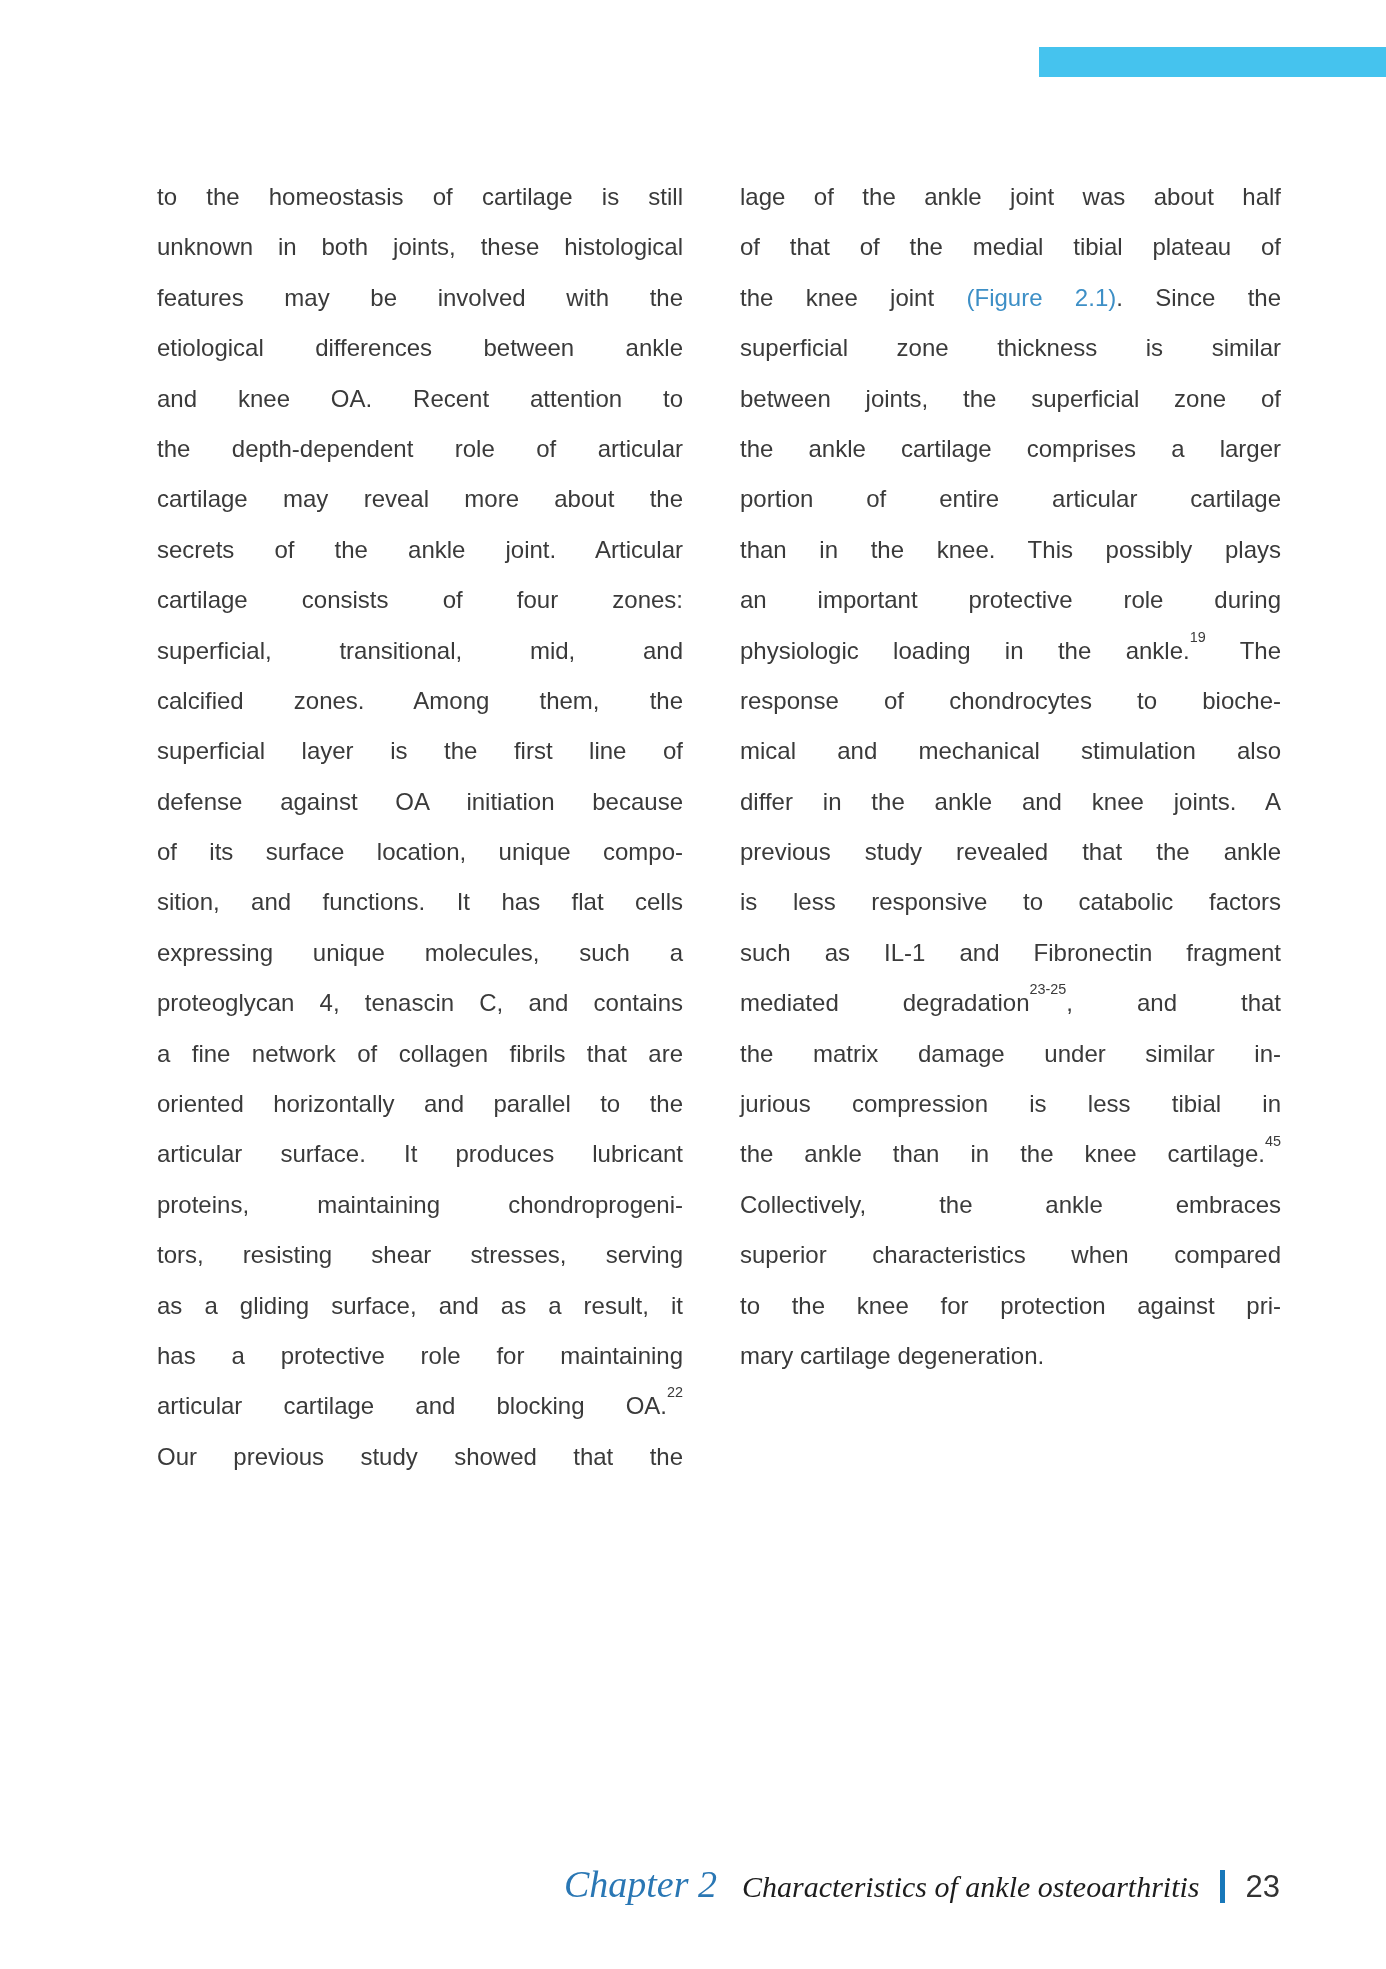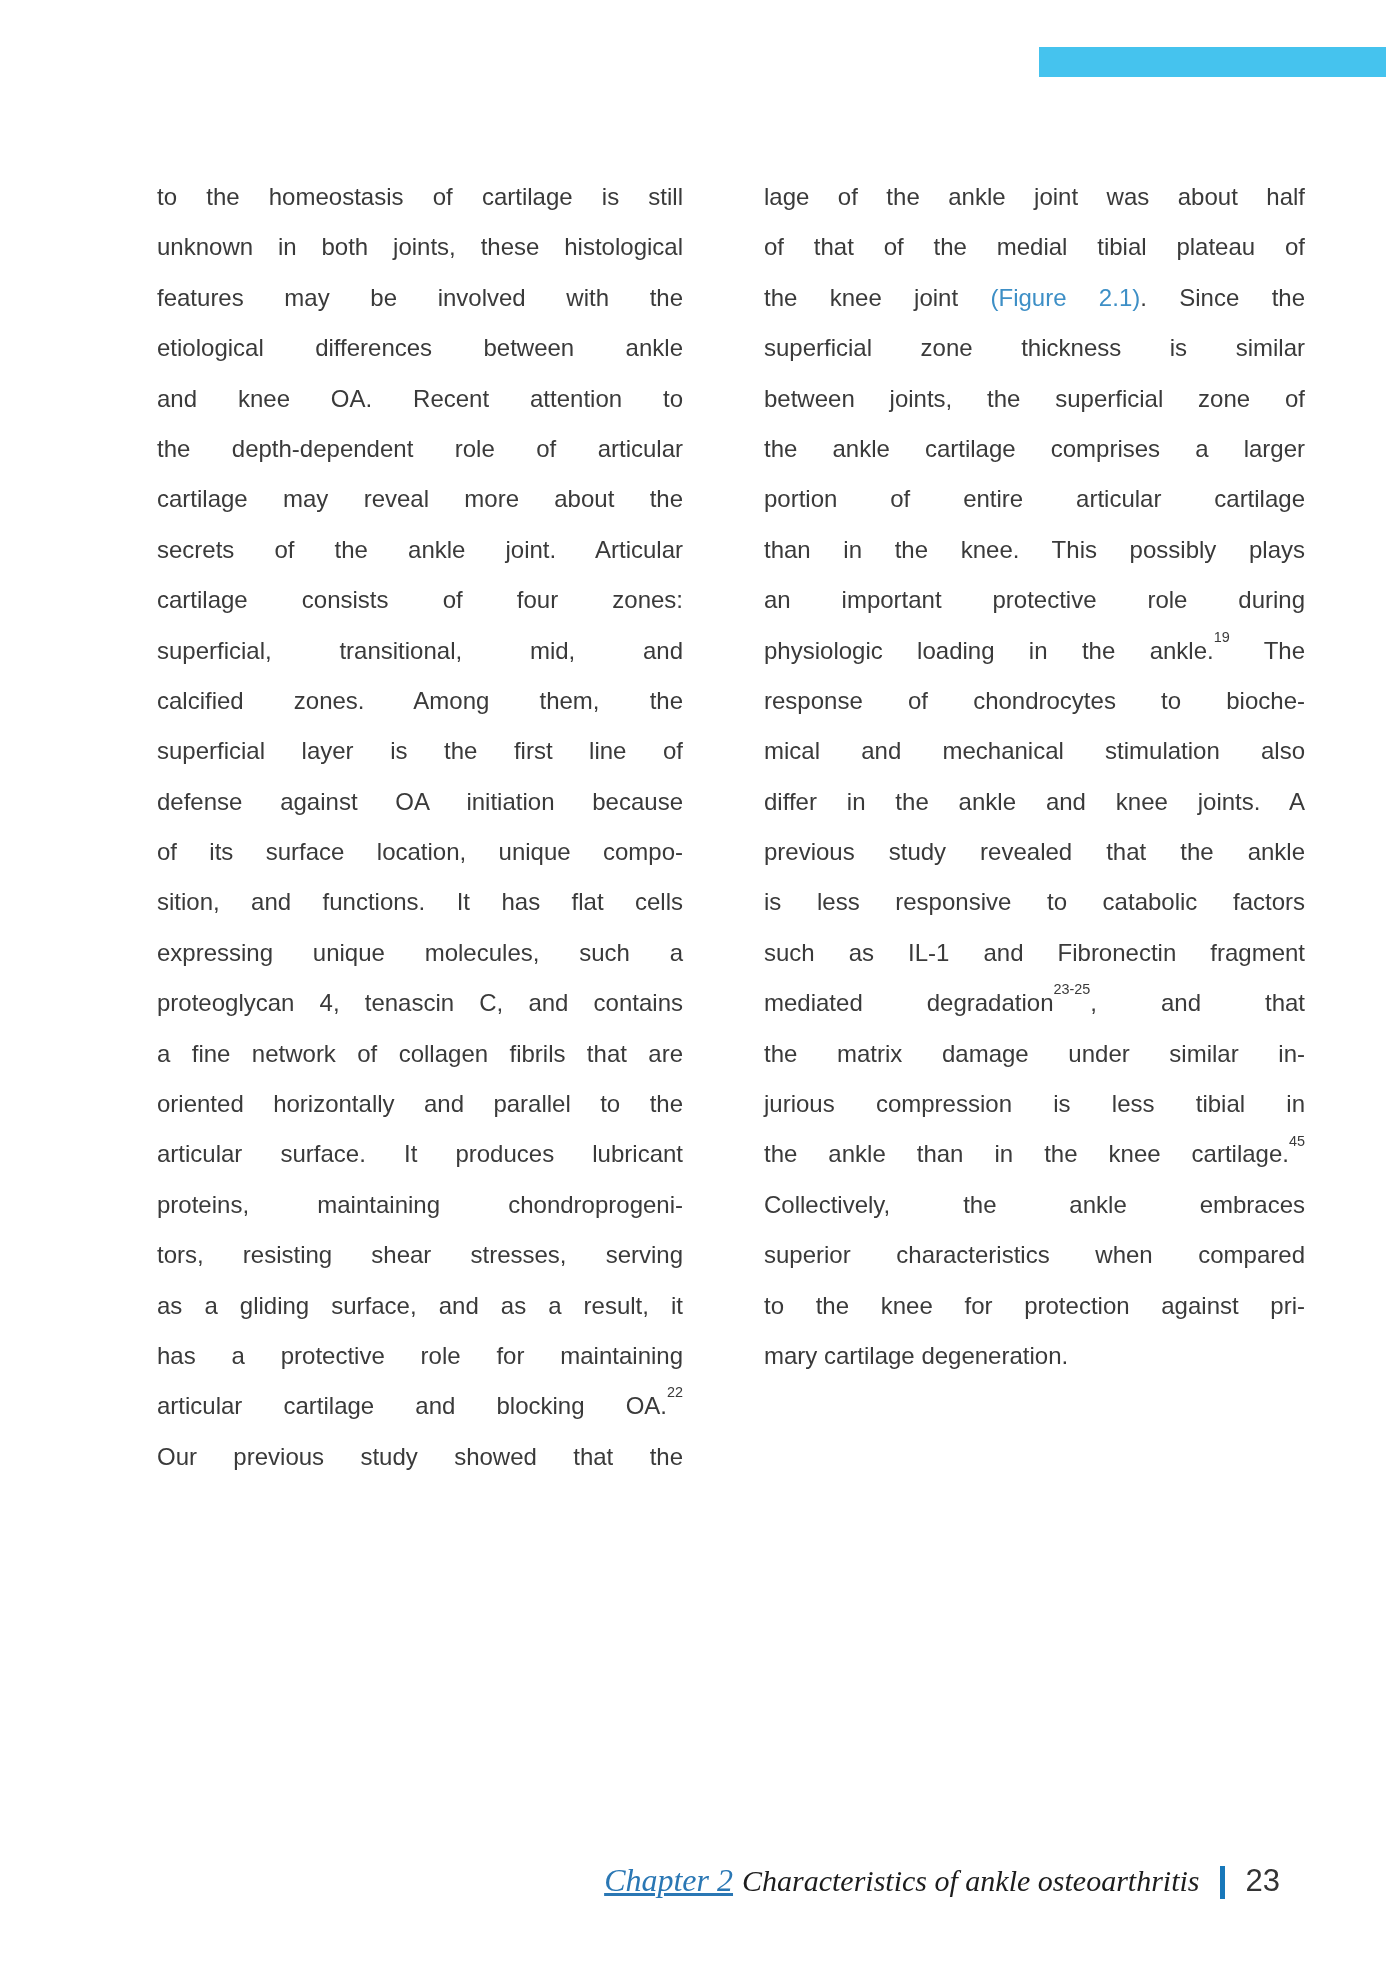--- a/index.html
+++ b/index.html
@@ -15,21 +15,21 @@
     left: 1039px; top: 47px;
     width: 347px; height: 30px;
     background: var(--accent, #45c3ee);
   }
   .columns {
     position: absolute;
     left: 157px; top: 172px;
     display: flex;
   }
   .col { color: var(--bodytext, #3a3a3a); }
-  .col-left  { width: 526px; margin-right: 81px; }
+  .col-left  { width: 526px; margin-right: 57px; }
   .col-right { width: 541px; }
   .tline {
     height: 50.4px;
     line-height: 50.4px;
     font-size: 24px;
     text-align: justify;
     text-align-last: justify;
     white-space: normal;
   }
   .tline.no-just { text-align-last: left; }
@@ -43,24 +43,23 @@
   .footer {
     position: absolute;
     top: 1862px;
     right: 106px;
     display: flex;
     align-items: baseline;
   }
   .footer .chapter {
     font-family: "Liberation Serif", serif;
     font-style: italic;
-    font-size: 32px;
+    font-size: 38px;
     color: var(--chaptercolor, #2a77b4);
-    margin-right: 9px;
-    text-decoration: underline;
+    margin-right: 25px;
   }
   .footer .title {
     font-family: "Liberation Serif", serif;
     font-style: italic;
     font-size: 30px;
     color: #1d1d1d;
     text-align: right;
   }
   .footer .divider {
     width: 5px; height: 33px;

